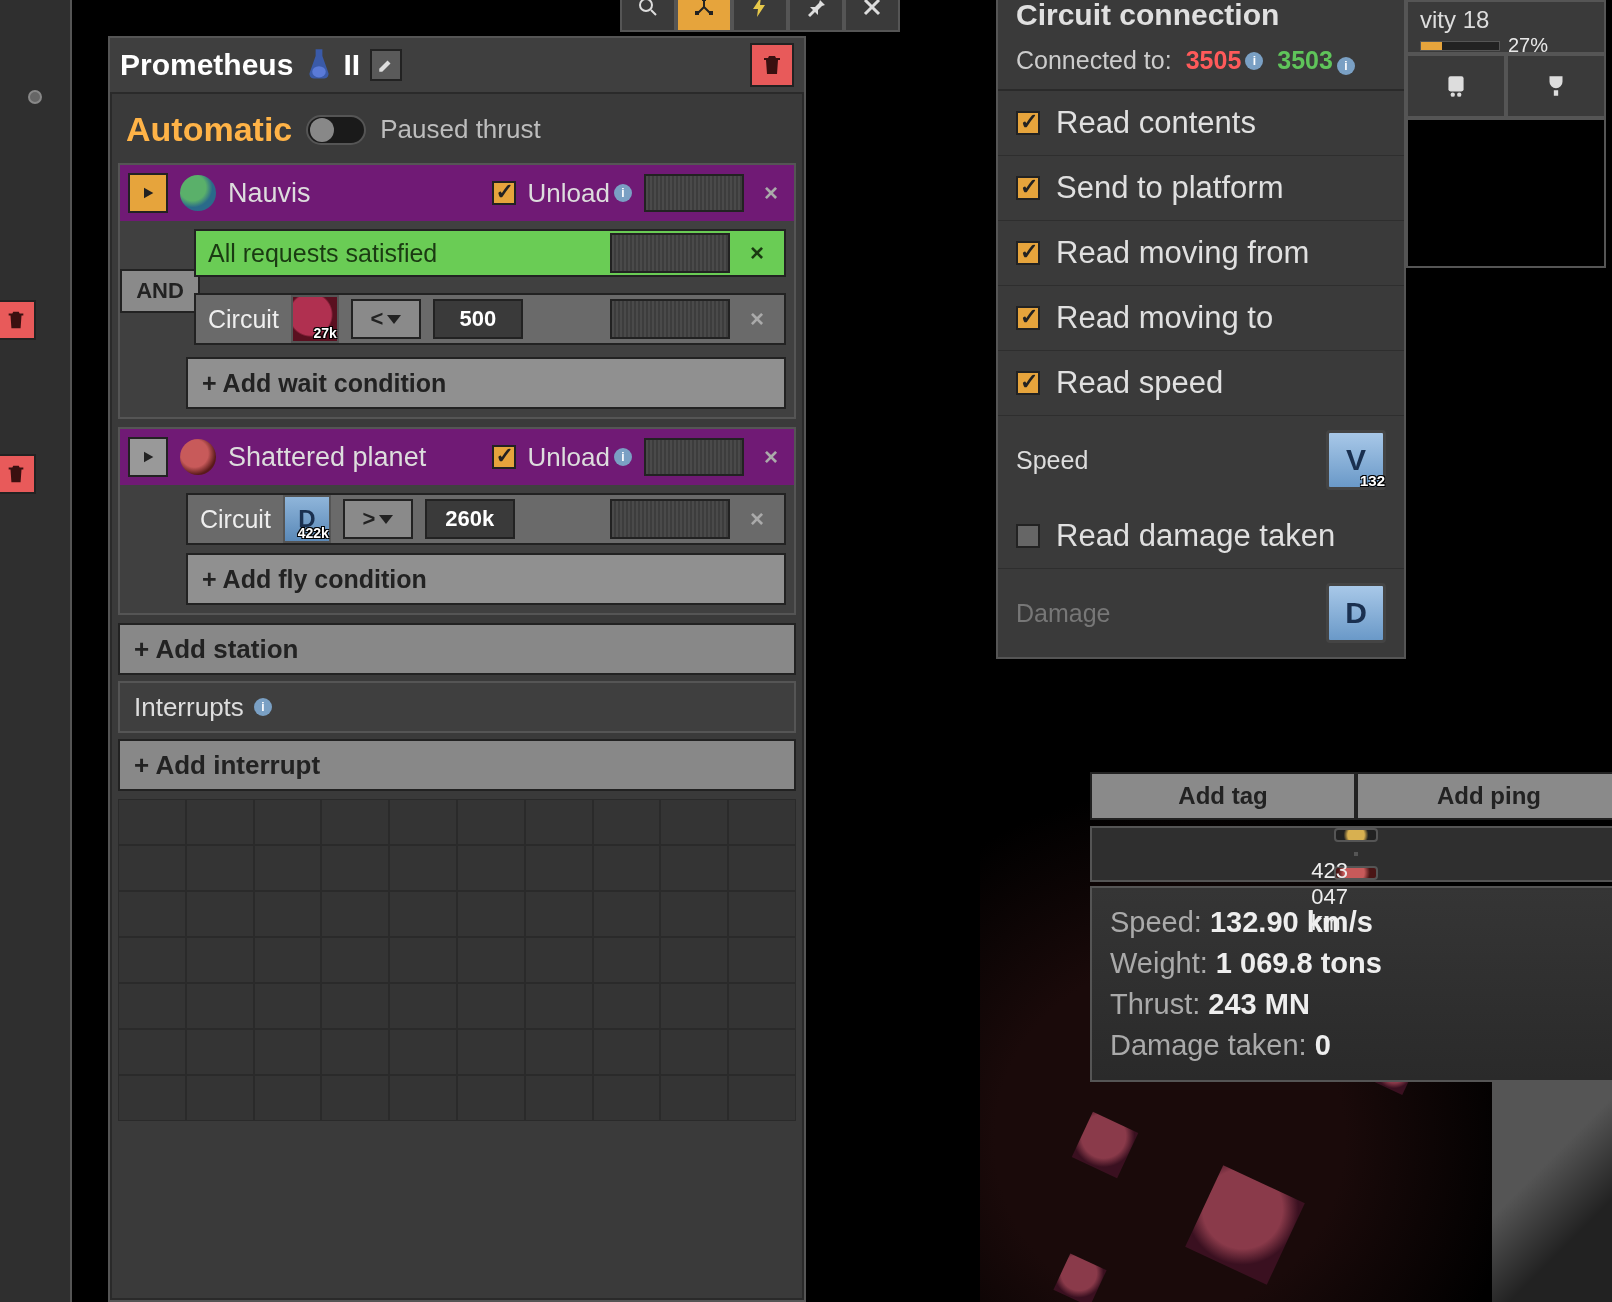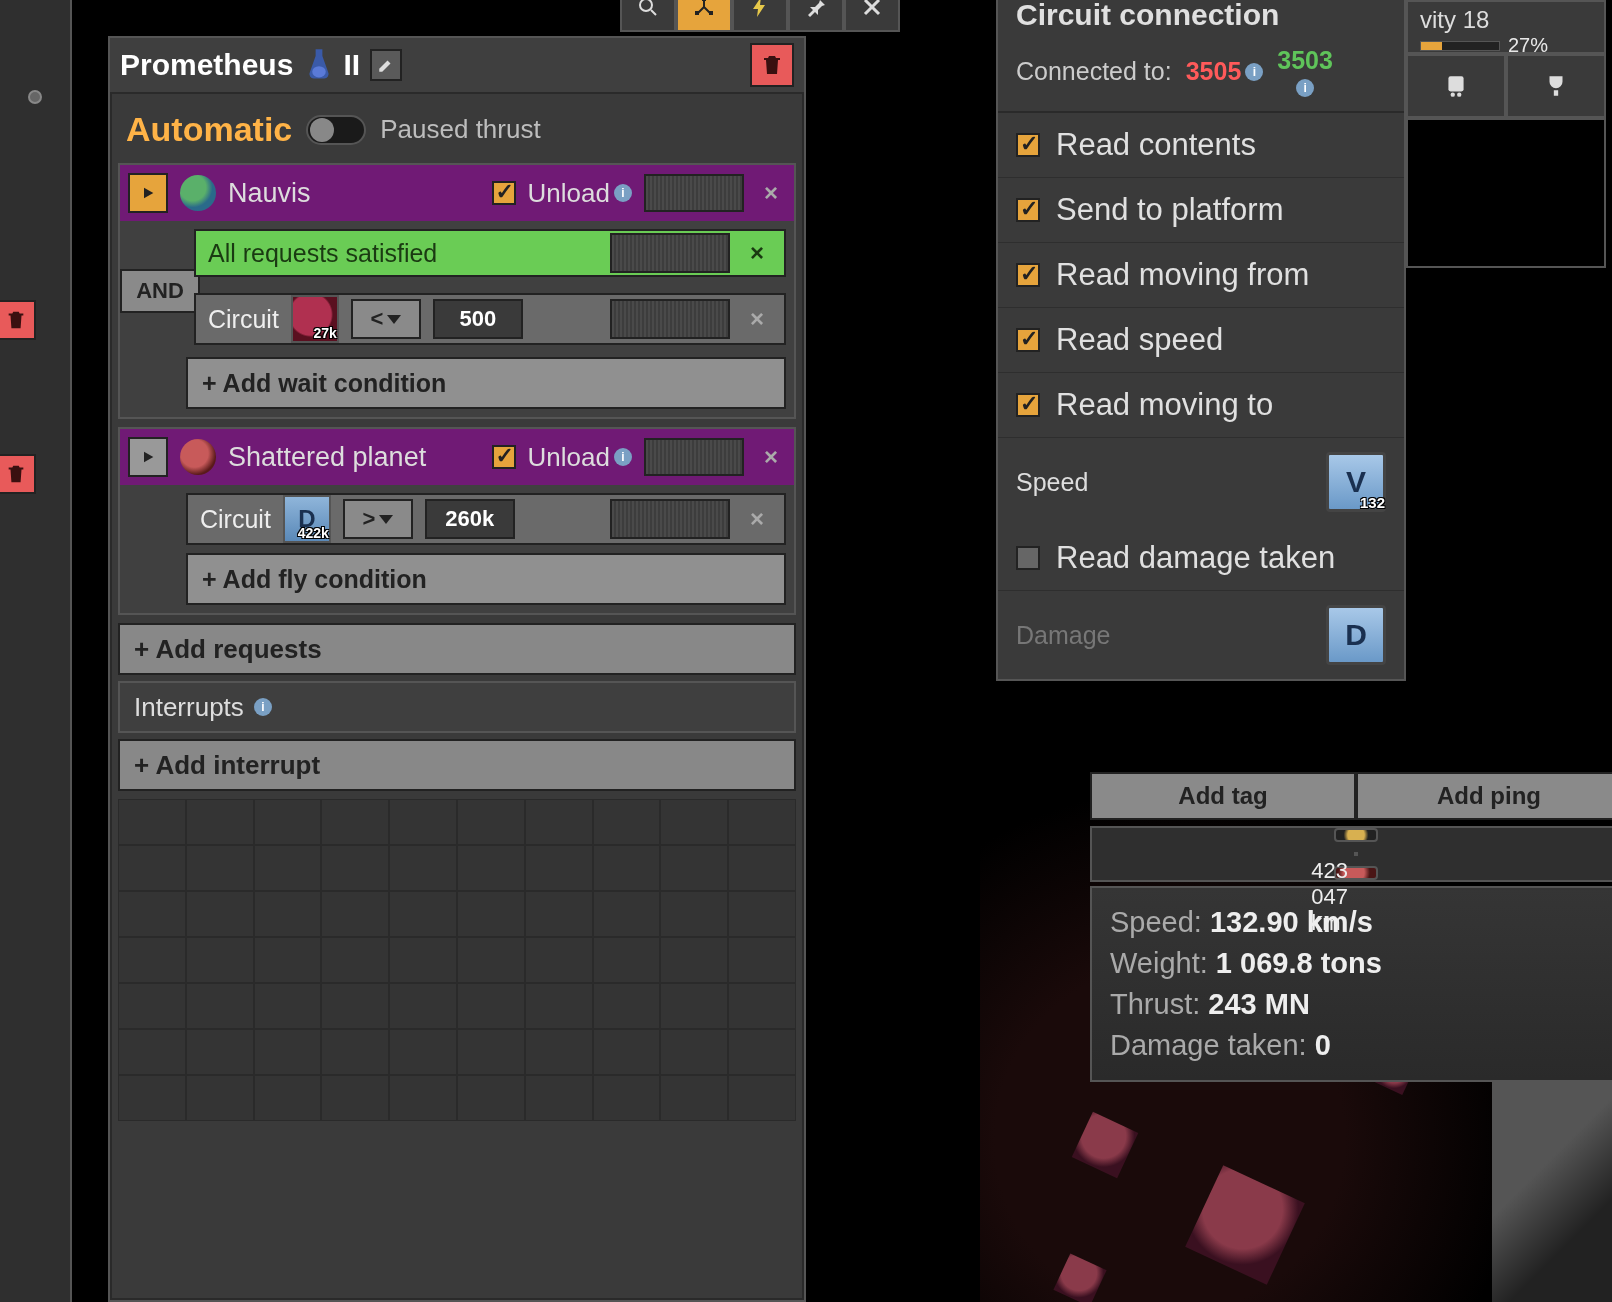--- a/index.html
+++ b/index.html
@@ -97,21 +97,21 @@
   .ticon.active{background:var(--orange);}
   .ticon svg{width:24px;height:24px;fill:#ddd;}
   .ticon.active svg{fill:#222;}
 
   
   .circ{position:absolute;left:996px;top:-18px;width:410px;background:var(--panel);border:2px solid #555;padding:0;}
   .circ-title{font-size:30px;font-weight:700;color:#e0e0e0;padding:14px 18px 8px;}
   .circ-conn{padding:6px 18px 14px;display:flex;align-items:center;gap:14px;font-size:25px;}
   .circ-conn .lab{color:#ccc;}
   .wire-r{color:#ff5a5a;font-weight:700;display:flex;align-items:center;gap:4px;}
-  .wire-g{color:#5fc45a;font-weight:700;display:flex;align-items:center;gap:4px;flex-direction:column;}
+  .wire-g{color:#5fc45a;font-weight:700;display:flex;align-items:flex-end;gap:4px;}
   .circ-opts{border-top:2px solid #2a2a2a;}
   .circ-row{display:flex;align-items:center;gap:16px;padding:14px 18px;border-bottom:1px solid #2e2e2e;}
   .circ-row .txt{font-size:31px;color:#e0e0e0;}
   .speed-row{display:flex;align-items:center;justify-content:space-between;padding:14px 18px;}
   .sig-slot{width:60px;height:60px;background:linear-gradient(#a8c8e8,#6a99c8);border:3px solid #444;display:flex;align-items:center;justify-content:center;font-weight:900;font-size:30px;color:#1a3050;position:relative;border-radius:4px;}
   .sig-slot .badge{position:absolute;right:-2px;bottom:-2px;font-size:15px;font-weight:900;color:#fff;text-shadow:1px 1px 0 #000,-1px -1px 0 #000,1px -1px 0 #000,-1px 1px 0 #000;}
 
   
   .hud{position:absolute;left:1406px;top:0;width:200px;}
   .hud-row1{background:#3a3a3a;border:2px solid #555;padding:4px 12px;height:54px;}
@@ -309,21 +309,21 @@
             <div class="num-box">260k</div>
             <div class="spacer"></div>
             <div class="hatch-sm"></div>
             <div class="x-btn">×</div>
           </div>
         </div>
         <div class="add-row">+ Add fly condition</div>
       </div>
     </div>
 
-    <div class="add-station">+ Add requests</div>
+    <div class="add-station">+ Add station</div>
     <div class="interrupts-head">
       <span>Interrupts</span>
       <span class="info-i">i</span>
     </div>
     <div class="add-interrupt">+ Add interrupt</div>
 
     <div class="filler-rows">
       <div class="filler-row">
           <div class="filler-cell"></div>
           <div class="filler-cell"></div>
@@ -433,25 +433,25 @@
     <div class="circ-row">
       <div class="checkbox checked"></div>
       <span class="txt">Send to platform</span>
     </div>
     <div class="circ-row">
       <div class="checkbox checked"></div>
       <span class="txt">Read moving from</span>
     </div>
     <div class="circ-row">
       <div class="checkbox checked"></div>
-      <span class="txt">Read speed</span>
+      <span class="txt">Read moving to</span>
     </div>
     <div class="circ-row">
       <div class="checkbox checked"></div>
-      <span class="txt">Read moving to</span>
+      <span class="txt">Read speed</span>
     </div>
     <div class="speed-row">
       <span class="txt" style="font-size:25px;color:#ddd;">Speed</span>
       <div class="sig-slot">
           <span>V</span>
           <span class="badge">132</span>
         </div>
     </div>
     <div class="circ-row">
       <div class="checkbox unchecked"></div>

